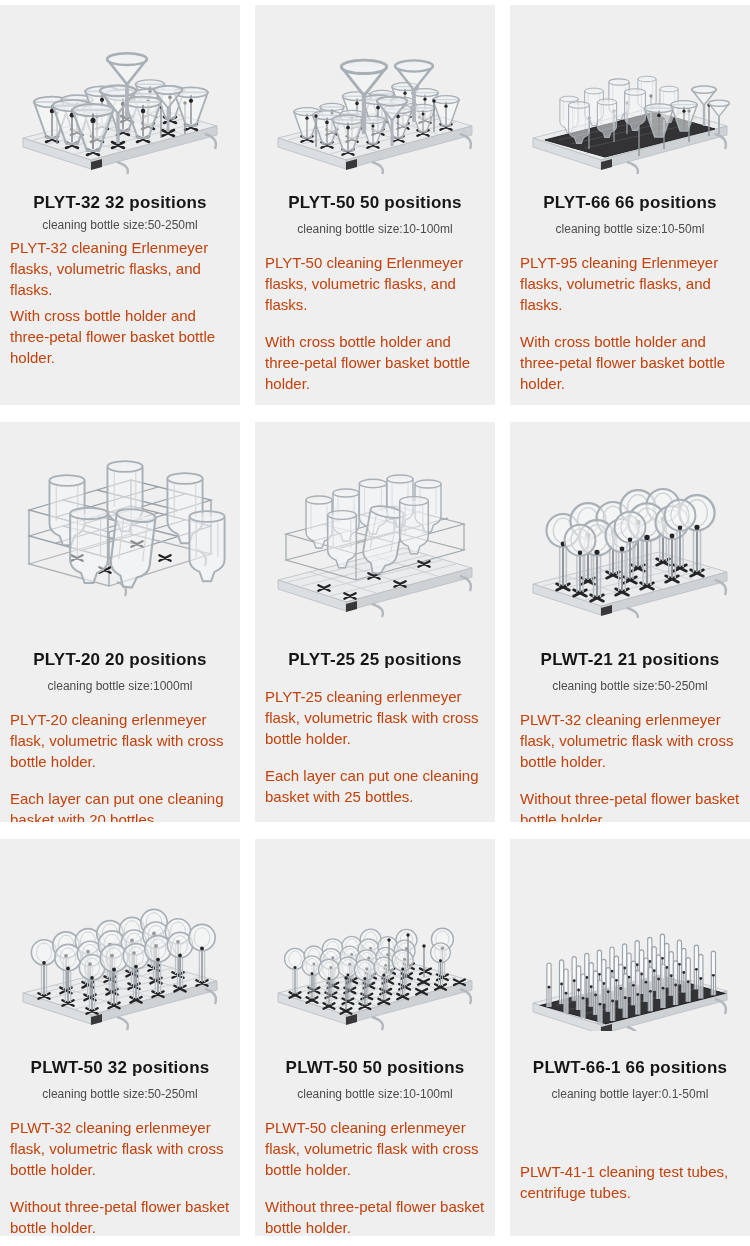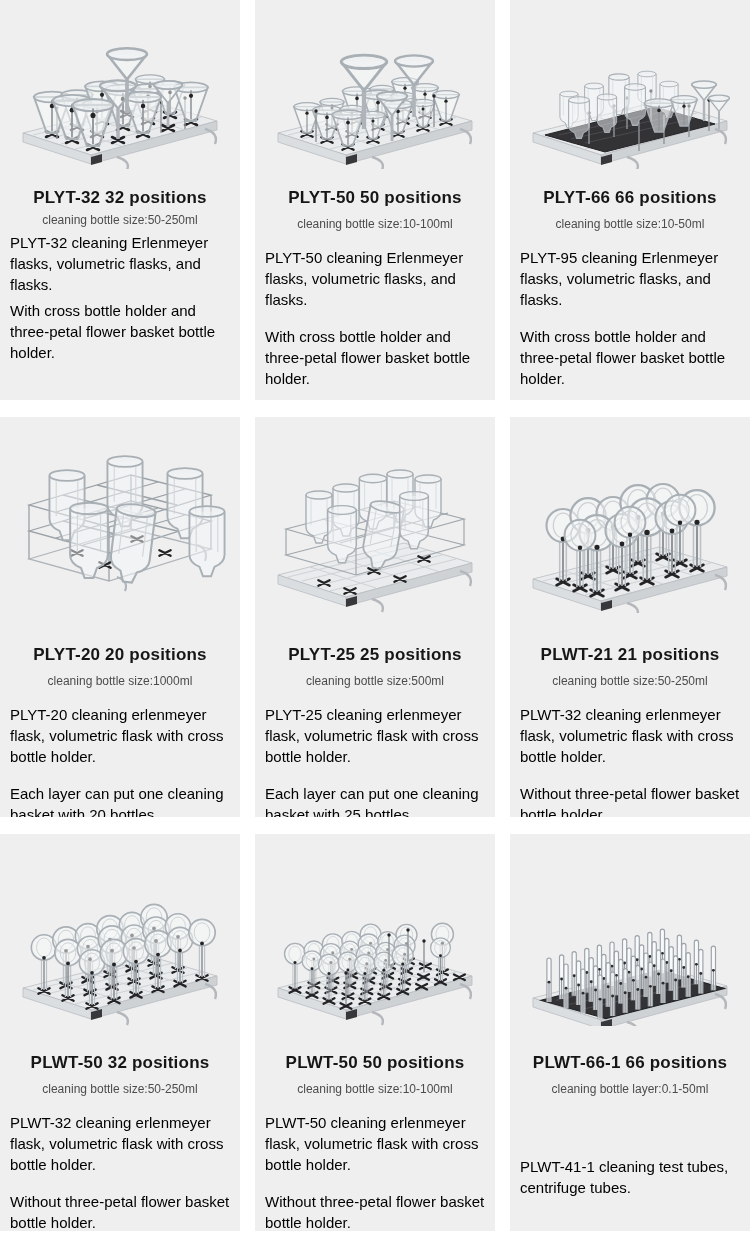--- a/index.html
+++ b/index.html
@@ -5,35 +5,36 @@
   html,body{margin:0;padding:0;}
   body{
     width:750px;height:1246px;background:#ffffff;overflow:hidden;
     font-family:"Liberation Sans","DejaVu Sans",sans-serif;
   }
   .grid{
     display:grid;
     grid-template-columns:240px 240px 240px;
     grid-template-rows:400px 400px 397px;
     column-gap:15px;row-gap:17px;
+    padding-top:5px;
   }
   .card{background:#efefef;overflow:hidden;}
   .img{display:flex;justify-content:center;align-items:flex-start;}
   .r1 .img{height:175px;padding-top:9px;}
   .r2 .img{height:208px;padding-top:16px;}
   .r3 .img{height:203px;padding-top:12px;}
   .card-title{
     margin:4px 0 0;text-align:center;font-size:17px;font-weight:700;
     color:#161616;letter-spacing:.2px;
   }
   .card-size{
     margin:9px 0 0;text-align:center;font-size:12px;color:#4c4c4c;
   }
   .card-desc p{
-    margin:16px 2px 0 10px;font-size:15px;line-height:21px;color:#000000;
+    margin:16px 2px 0 10px;font-size:15px;line-height:21px;color:#c2410c;
   }
   .compact .card-size{margin:5px 0 0;}
   .compact .card-desc p{margin:5px 2px 0 10px;}
   .spacer{height:44px;}
   svg{display:block;}
 </style>
 </head>
 <body>
 
 <svg width="0" height="0" style="position:absolute" aria-hidden="true">
@@ -277,21 +278,20 @@
           <use href="#bottle" transform="translate(82,105) scale(1.0)"></use>
           <use href="#bottle" transform="translate(109,98) scale(1.05)"></use>
           <use href="#bottle" transform="translate(136,91) scale(1.0)"></use>
           <use href="#bottle" transform="translate(164,96) scale(1.0)"></use>
         <use href="#bottle" transform="translate(112,138) scale(1.3) rotate(10)"></use>
         <use href="#bottle" transform="translate(78,132) scale(1.1)"></use>
           <use href="#bottle" transform="translate(150,118) scale(1.1)"></use>
       </svg>
     </div>
     <div class="card-title">PLYT-25 25 positions</div>
-    <div class="card-size">cleaning bottle size:500ml</div>
     <div class="card-desc">
       <p>PLYT-25 cleaning erlenmeyer flask, volumetric flask with cross bottle holder.</p>
       <p>Each layer can put one cleaning basket with 25 bottles.</p>
     </div>
   </div>
 
   <div class="card r2">
     <div class="img">
       <svg width="222" height="180" viewBox="0 0 222 180">
         <use href="#deck" transform="translate(12,112)"></use>

